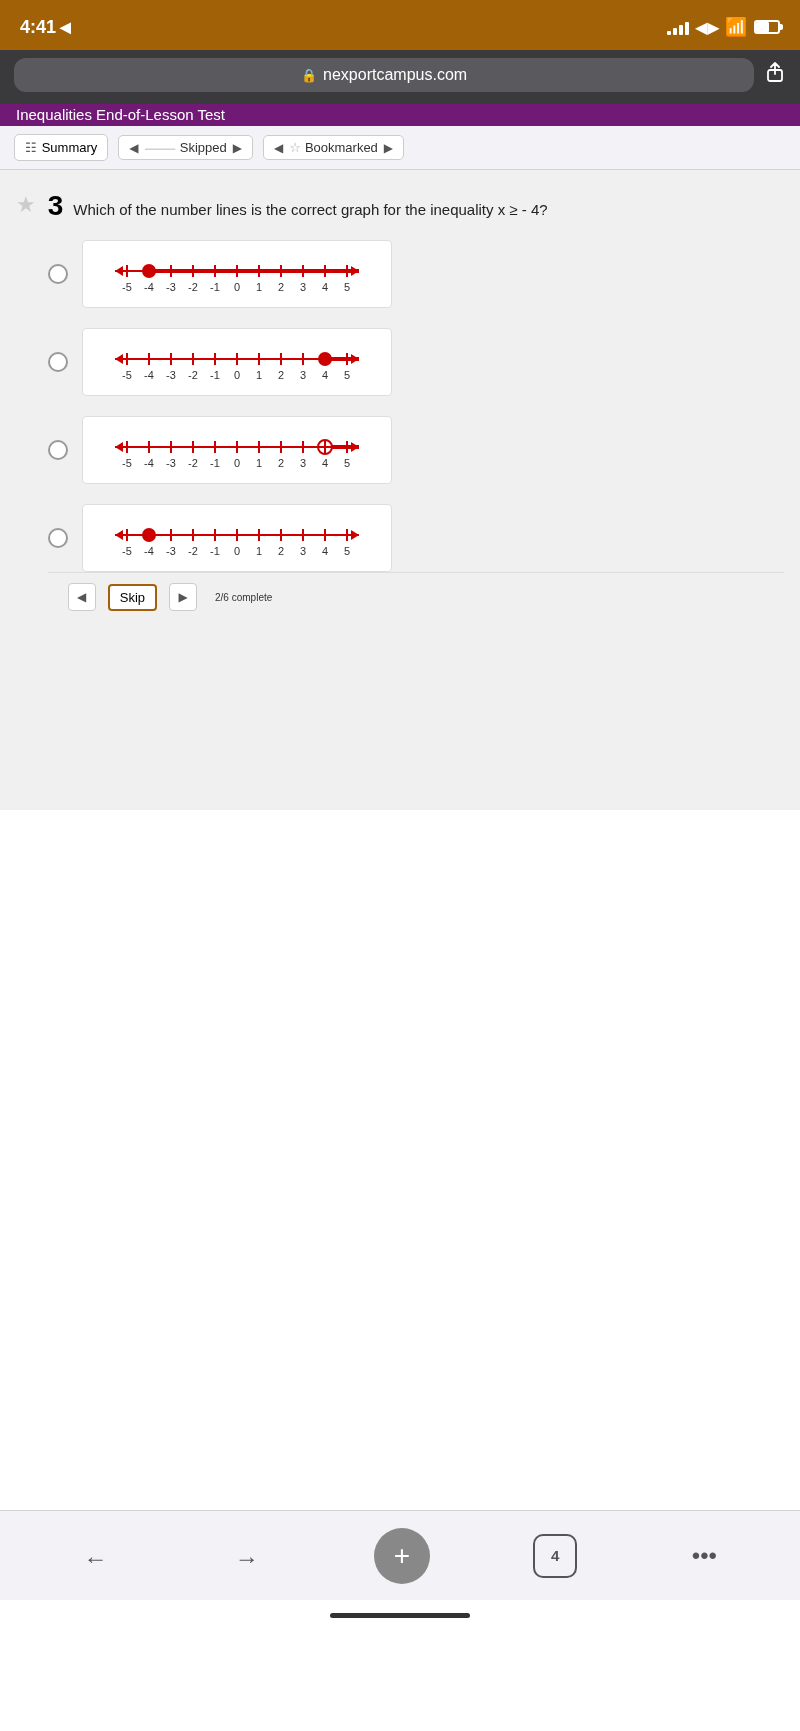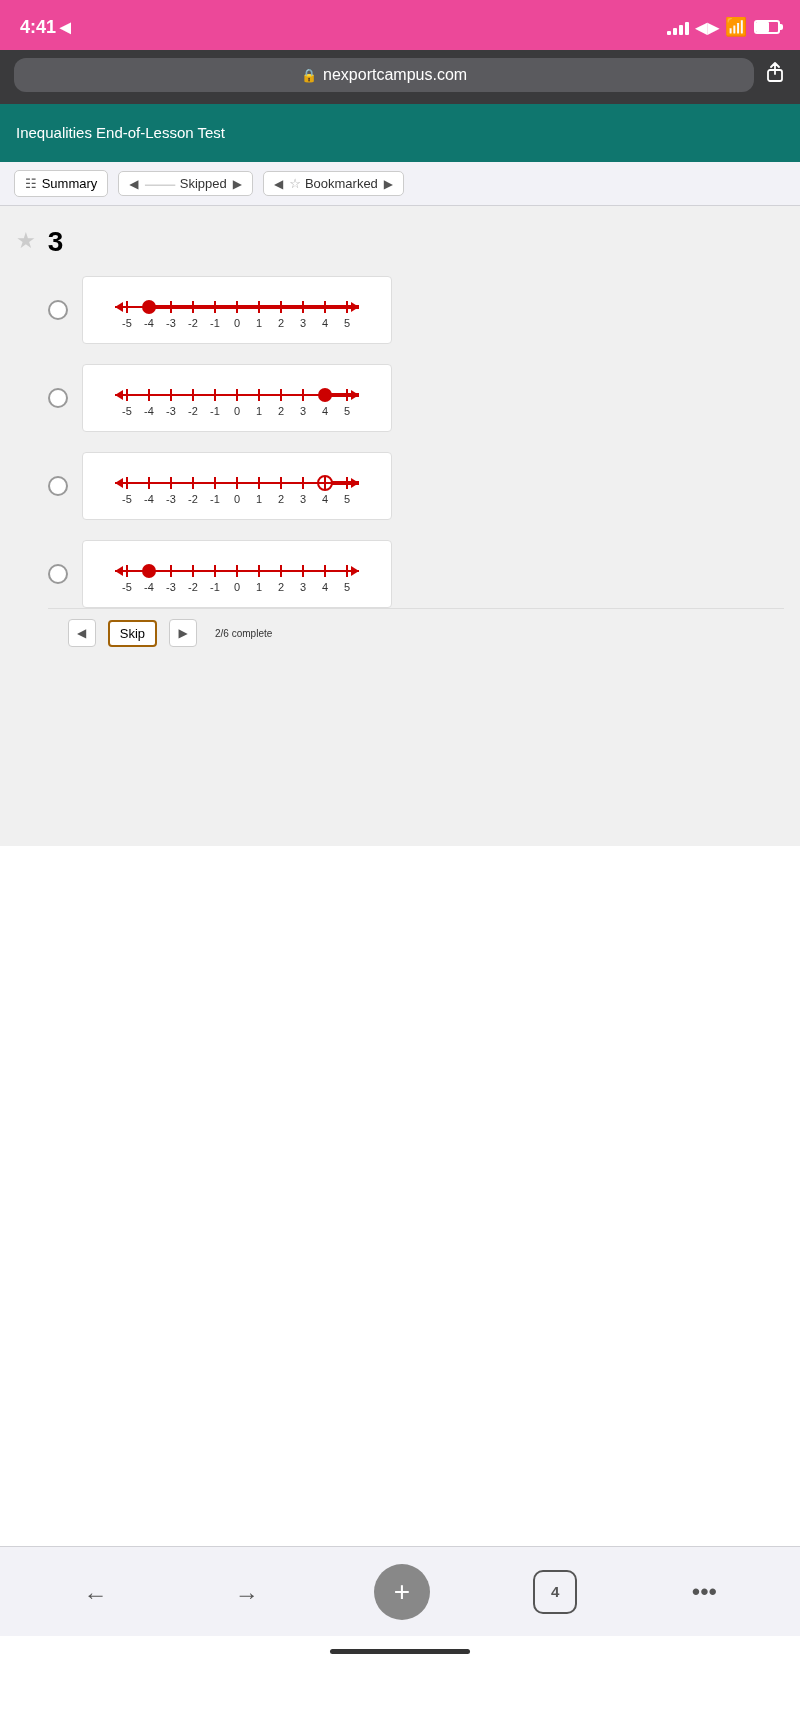--- a/index.html
+++ b/index.html
@@ -1,21 +1,21 @@
 <!DOCTYPE html>
 <html><head>
   <meta charset="utf-8">
   <meta name="viewport" content="width=800px">
   <style>
     * { box-sizing: border-box; margin: 0; padding: 0; }
     body { width: 800px; background: #fff; font-family: -apple-system, 'Helvetica Neue', Arial, sans-serif; }
 
     
     .status-bar {
-      background: #ec4899;
+      background: #a16207;
       color: #fff;
       display: flex;
       justify-content: space-between;
       align-items: center;
       padding: 10px 20px 6px 20px;
       height: 50px;
     }
     .status-time {
       font-size: 18px;
       font-weight: 600;
@@ -89,22 +89,22 @@
     .share-btn {
       color: #fff;
       font-size: 20px;
       background: none;
       border: none;
       cursor: pointer;
     }
 
     
     .page-title-bar {
-      background: #0f766e;
-      padding: 20px 16px;
+      background: #701a75;
+      padding: 2px 16px;
     }
     .page-title-text { color: #fff; font-size: 15px; font-weight: 400; }
 
     
     .toolbar {
       background: #f2f2f7;
       border-bottom: 1px solid #d1d1d6;
       padding: 8px 14px;
       display: flex;
       align-items: center;
@@ -374,20 +374,21 @@
     <span class="nav-arrow">▶</span>
   </div>
 </div>
 
 <div class="main-content">
   <div class="question-area">
     <div class="question-star">★</div>
     <div class="question-body">
       <div class="question-header">
         <span class="question-number">3</span>
+        <span class="question-text">Which of the number lines is the correct graph for the inequality x ≥ - 4?</span>
       </div>
 
       <div class="options-list">
 
         <div class="option-item">
           <div class="radio-btn"></div>
           <div class="number-line-container">
             <svg class="number-line-svg" width="280" height="50" viewBox="0 0 280 50">
 
               <line x1="18" y1="22" x2="262" y2="22" stroke="#cc0000" stroke-width="2"></line>

